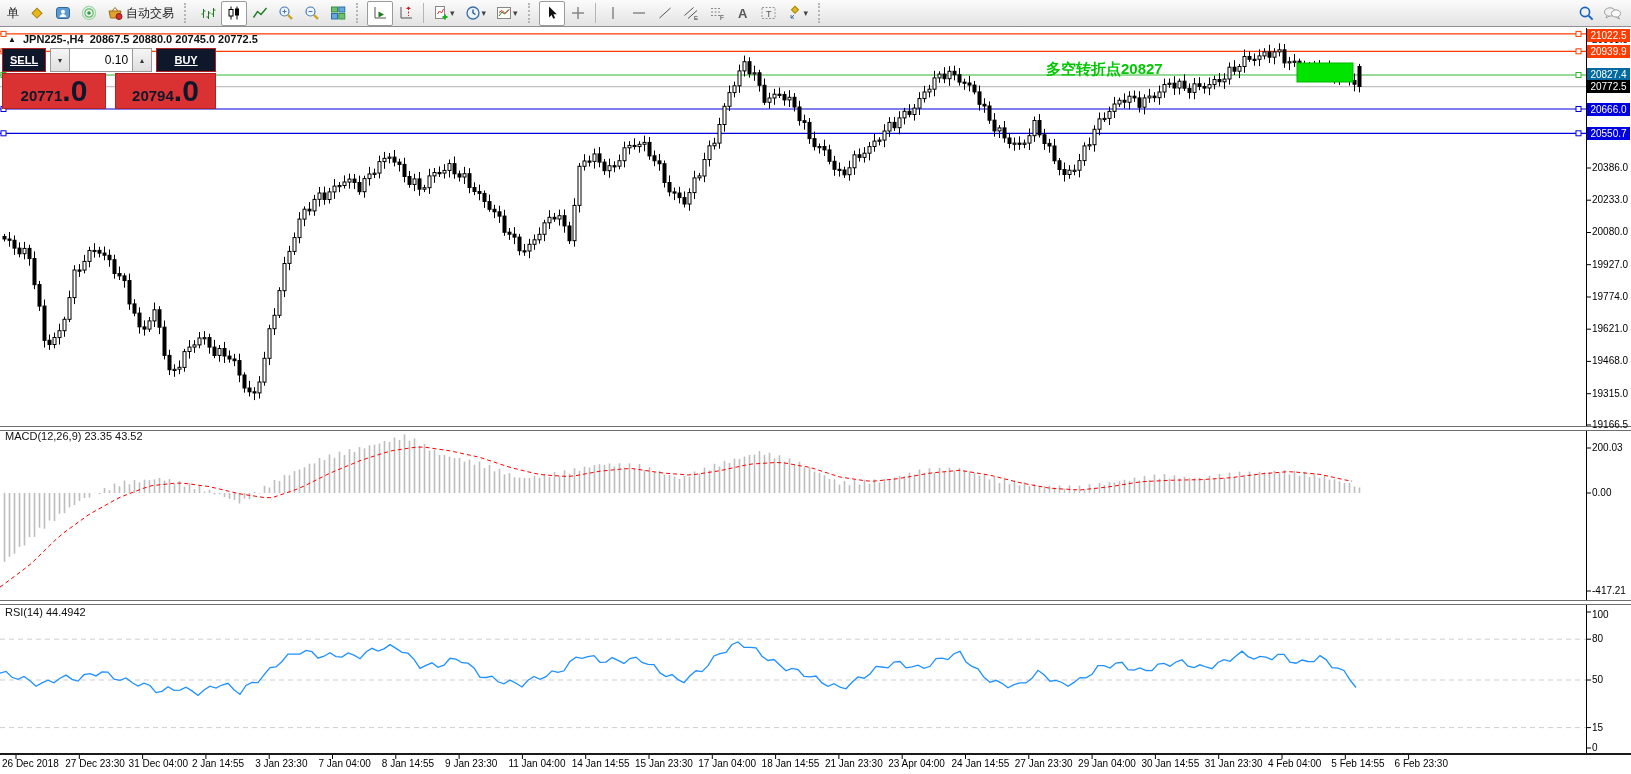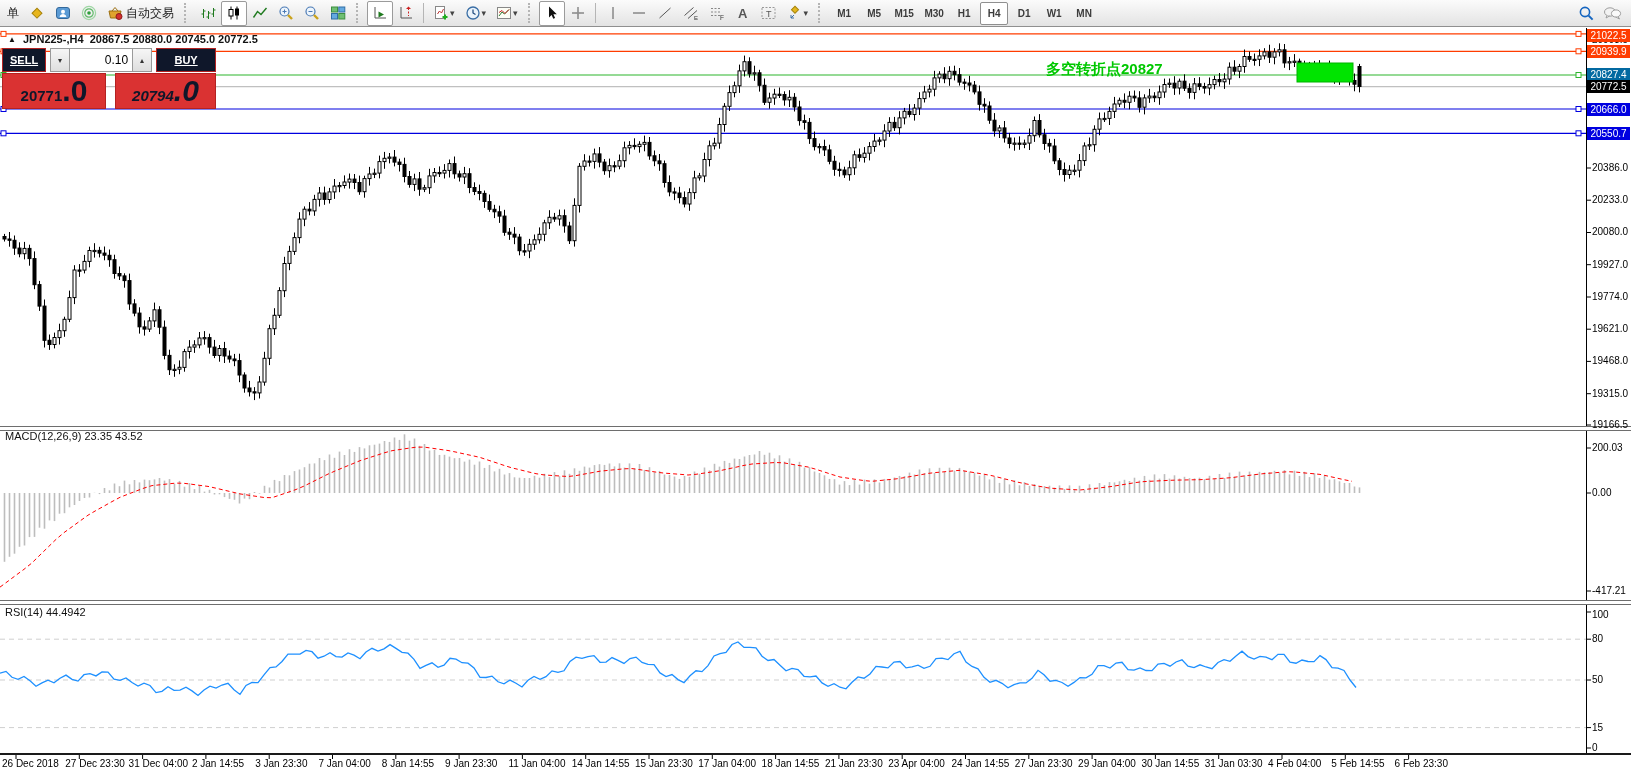--- a/index.html
+++ b/index.html
@@ -48,21 +48,21 @@
   .tp-spin button{width:20px;border:1px solid #9a9a9a;background:linear-gradient(#f6f6f6,#dedede);
     font-size:8px;color:#333;padding:0;}
   .tp-vol{width:58px;border:1px solid #9a9a9a;border-left:none;border-right:none;
     font-size:12px;text-align:right;padding:0 4px 0 0;font-family:"Liberation Sans",sans-serif;}
   .tp-row2{display:flex;margin-top:1px;}
   .tp-plate{background:#da3232;border:1px solid #b32222;color:#0f172a;height:36px;box-sizing:border-box;
     display:flex;align-items:baseline;justify-content:center;padding-top:2px;}
   .tp-plate .pmain{font-size:15px;font-weight:bold;}
   .tp-plate .pbig{font-size:30px;font-weight:bold;line-height:30px;}
   .tp-plate-sell{width:108px;}
-  .tp-plate-buy{width:105px;margin-left:9px;font-style:italic;}
+  .tp-plate-buy{width:105px;margin-left:9px;}
   svg text{font-family:"Liberation Sans",sans-serif;}
 </style>
 </head>
 <body>
 
 <div class="toolbar">
   <div class="tb-btn wide">
     <span class="tb-text">单</span>
   </div>
   <div class="tb-btn">
@@ -223,31 +223,20 @@
       </svg>
   </div>
   <div class="tb-btn wide">
     <svg width="16" height="16" viewBox="0 0 16 16">
         <rect x="5.3" y="2.3" width="5" height="5" transform="rotate(45 8 5)" fill="#e3b71e" stroke="#a7830a"></rect>
         <path d="M4 13l3-3M4 13h3M4 13v-3" stroke="#3a6ea5"></path>
       </svg>
     <span class="tb-dd">▾</span>
   </div>
   <div class="tb-handle"></div>
-  <div id="tf-bar" style="display:flex;align-items:center">
-      <div class="tf-btn">M1</div>
-      <div class="tf-btn">M5</div>
-      <div class="tf-btn">M15</div>
-      <div class="tf-btn">M30</div>
-      <div class="tf-btn">H1</div>
-      <div class="tf-btn active">H4</div>
-      <div class="tf-btn">D1</div>
-      <div class="tf-btn">W1</div>
-      <div class="tf-btn">MN</div>
-    </div>
   <div class="tb-right">
     <div class="tb-btn">
       <svg width="17" height="17" viewBox="0 0 17 17">
           <circle cx="7" cy="7" r="4.6" fill="none" stroke="#1565c0" stroke-width="1.6"></circle>
           <line x1="10.6" y1="10.6" x2="14.6" y2="14.6" stroke="#1565c0" stroke-width="2"></line>
         </svg>
     </div>
     <div class="tb-btn" style="margin-right:4px">
       <svg width="19" height="16" viewBox="0 0 19 16">
           <ellipse cx="7" cy="7" rx="5.5" ry="4.2" fill="#f2f2f2" stroke="#9e9e9e"></ellipse>
@@ -1215,17 +1204,17 @@
     <div class="time-label" style="left: 571.7px;">14 Jan 14:55</div>
     <div class="time-label" style="left: 635px;">15 Jan 23:30</div>
     <div class="time-label" style="left: 698.3px;">17 Jan 04:00</div>
     <div class="time-label" style="left: 761.6px;">18 Jan 14:55</div>
     <div class="time-label" style="left: 824.9px;">21 Jan 23:30</div>
     <div class="time-label" style="left: 888.2px;">23 Apr 04:00</div>
     <div class="time-label" style="left: 951.5px;">24 Jan 14:55</div>
     <div class="time-label" style="left: 1014.8px;">27 Jan 23:30</div>
     <div class="time-label" style="left: 1078.1px;">29 Jan 04:00</div>
     <div class="time-label" style="left: 1141.4px;">30 Jan 14:55</div>
-    <div class="time-label" style="left: 1204.7px;">31 Jan 03:30</div>
+    <div class="time-label" style="left: 1204.7px;">31 Jan 23:30</div>
     <div class="time-label" style="left: 1268px;">4 Feb 04:00</div>
     <div class="time-label" style="left: 1331.3px;">5 Feb 14:55</div>
     <div class="time-label" style="left: 1394.6px;">6 Feb 23:30</div>
   </div>
 
 </body></html>

